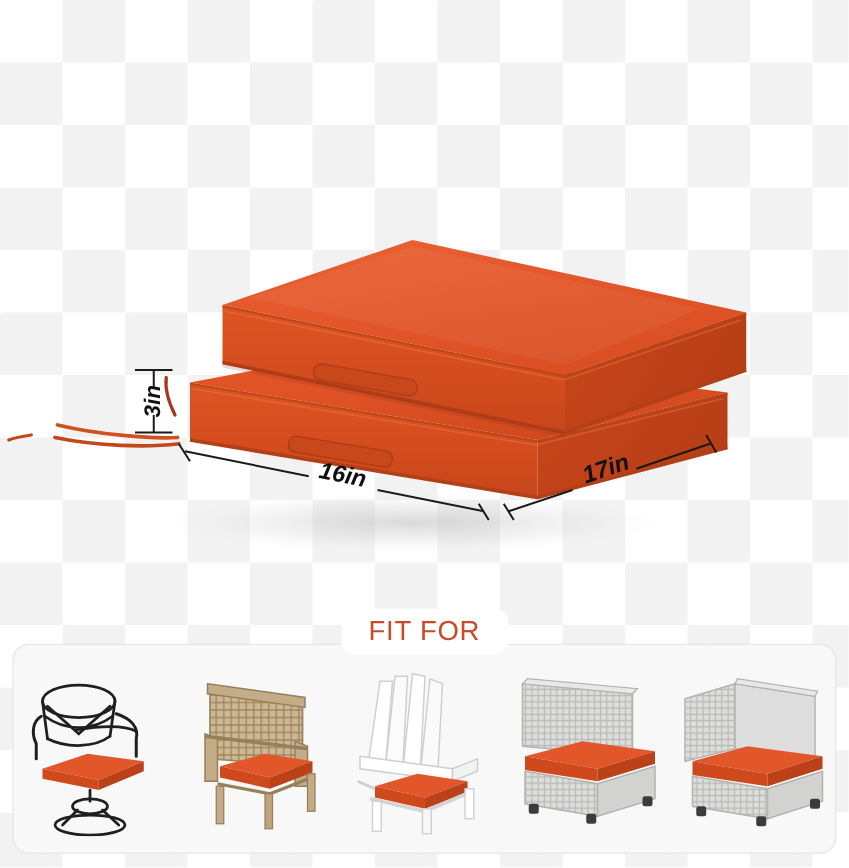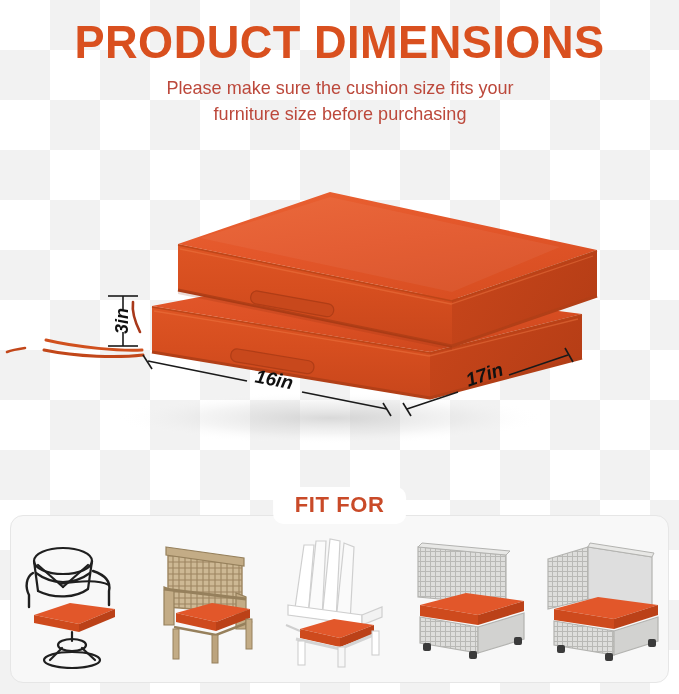--- a/index.html
+++ b/index.html
@@ -60,21 +60,21 @@
     position: absolute;
     left: 50%;
     top: 0;
     transform: translateX(-50%);
     z-index: 3;
     background: #ffffff;
     border-radius: 10px;
     padding: 5px 22px 6px;
     font-family: "Liberation Sans Narrow", "Liberation Sans", sans-serif;
     font-size: 22px;
-    font-weight: 700;
+    font-weight: 400;
     letter-spacing: 0.6px;
     color: #C94A28;
     white-space: nowrap;
   }
 
   .fitfor-panel {
     position: absolute;
     left: 10px;
     top: 28px;
     width: 659px;
@@ -98,27 +98,20 @@
     z-index: 2;
   }
   .fit-item { width: 126px; height: 150px; display: flex; align-items: center; justify-content: center; }
   .fit-item svg { display: block; }
 </style>
 </head>
 <body>
 
 <div id="page">
 
-  <div class="header">
-    <h1 class="title">PRODUCT DIMENSIONS</h1>
-    <div class="subtitle">
-      <div>Please make sure the cushion size fits your</div>
-      <div>furniture size before purchasing</div>
-    </div>
-  </div>
 
   <div class="stage">
     <svg width="679" height="330" viewBox="0 0 679 330" xmlns="http://www.w3.org/2000/svg">
       <defs>
         <linearGradient id="topA" x1="0" y1="0" x2="0.6" y2="1">
           <stop offset="0%" stop-color="#EA6232"></stop>
           <stop offset="55%" stop-color="#E3562A"></stop>
           <stop offset="100%" stop-color="#D94F22"></stop>
         </linearGradient>
         <linearGradient id="frontA" x1="0" y1="0" x2="0" y2="1">

